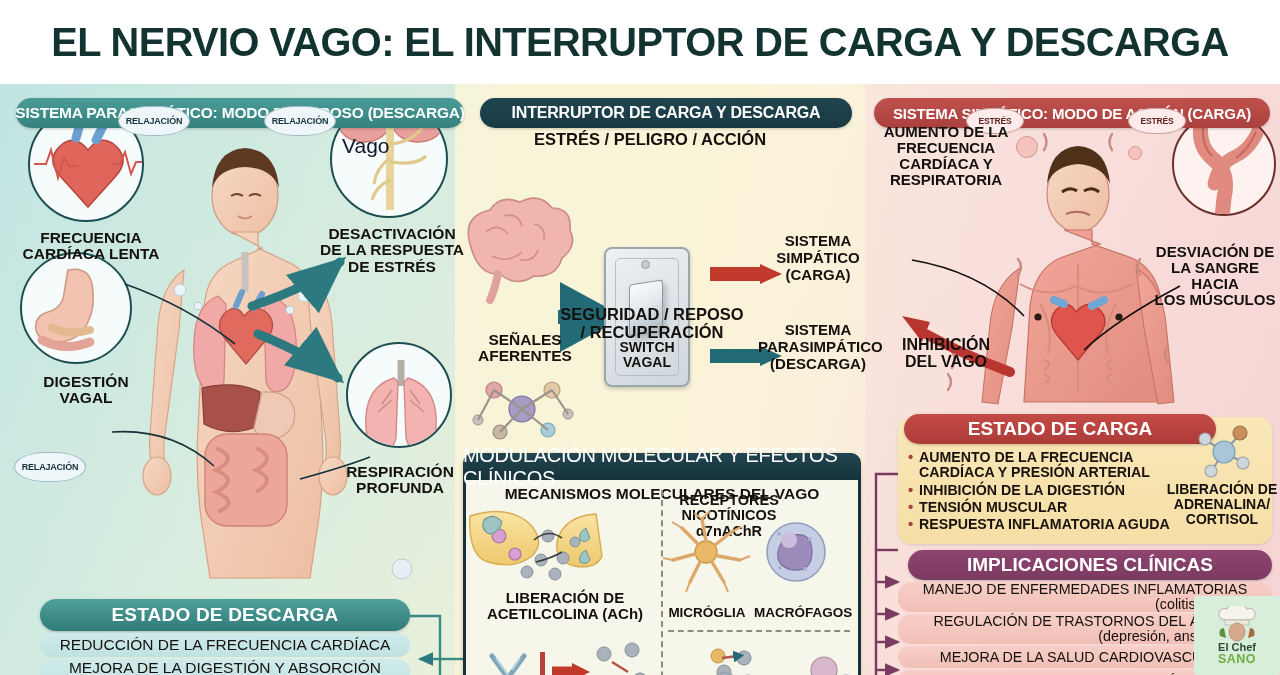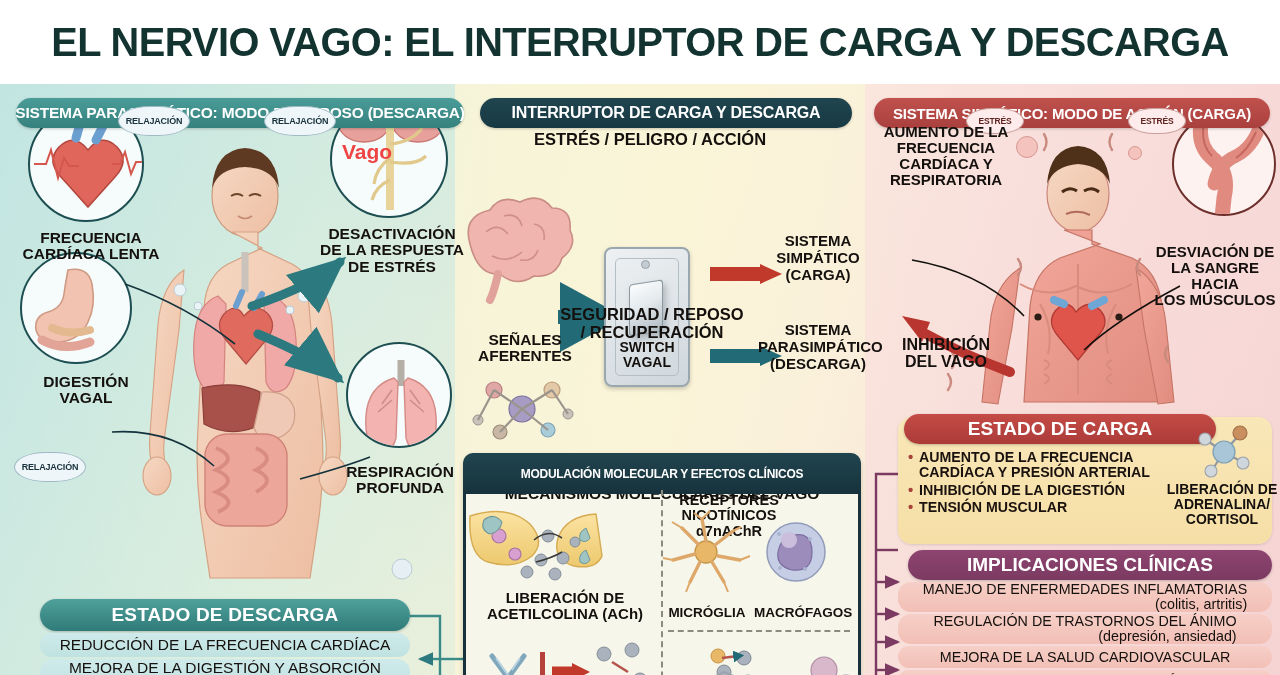--- a/index.html
+++ b/index.html
@@ -95,23 +95,23 @@
      background: linear-gradient(180deg,#8e4470,#7b3a61); font-size:19px; }
   .impl-row { background: linear-gradient(180deg,#f6cfc6,#f2bfb6); }
 
   
   #mol-panel {
     position:absolute; left:463px; top:369px; width:398px; height:295px;
     background:#f7f6ea; border:3px solid #17323c; border-radius:13px; z-index:7;
     box-shadow: 0 2px 5px rgba(0,0,0,.18);
   }
   #mol-head {
-    position:absolute; left:463px; top:369px; width:398px; height:41px;
+    position:absolute; left:463px; top:369px; width:398px; height:27px;
     background: linear-gradient(180deg,#21454f,#17323c); border-radius:10px 10px 0 0;
-    color:#fff; font-weight:bold; font-size:12px; display:flex;align-items:center;justify-content:center;
+    color:#fff; font-weight:normal; font-size:20px; display:flex;align-items:center;justify-content:center;
     z-index:9; letter-spacing:-.3px;
   }
   .mol-divider-v { position:absolute; left:661px; top:406px; height:248px; border-left:2px dashed #8c8c7e; z-index:9;}
   .mol-divider-h { position:absolute; left:668px; top:546px; width:182px; border-top:2px dashed #8c8c7e; z-index:9;}
 
   
   .switchplate {
     position:absolute; left:604px; top:163px; width:86px; height:140px;
     background: linear-gradient(150deg,#eef1f3,#cfd7dc); border:2px solid #9aa7ae;
     border-radius:8px; z-index:6; box-shadow: 0 2px 4px rgba(0,0,0,.2);
@@ -254,21 +254,21 @@
     <div class="lbl" style="left:12px; top:290px; width:148px; font-size:15.5px; white-space:pre-line;">DIGESTIÓN
 VAGAL</div>
 
     <div class="circle" style="left:330px; top:16px; width:118px; height:118px;">
       <svg width="118" height="118" viewBox="0 0 118 118">
         <ellipse cx="32" cy="20" rx="26" ry="20" fill="#e8a09c" stroke="#c9746f" stroke-width="1.3"></ellipse>
         <ellipse cx="86" cy="20" rx="26" ry="20" fill="#e8a09c" stroke="#c9746f" stroke-width="1.3"></ellipse>
         <path d="M58 8 l0 100" stroke="#e8d49a" stroke-width="8"></path>
         <path d="M58 42 q22 -2 32 -16 M58 60 q26 4 36 -6 M58 78 q-14 6 -18 20 M58 56 q-14 10 -16 26" stroke="#e0c98a" stroke-width="3.2" fill="none"></path>
       </svg>
-      <div style="position:absolute; left:10px; top:38px; font-size:21px; font-weight:bold; color:#ef4444;">Vago</div>
+      <div style="position:absolute; left:10px; top:32px; font-size:21px; font-weight:normal; color:#0f172a;">Vago</div>
     </div>
     <div class="lbl" style="left:312px; top:142px; width:160px; font-size:15.5px; white-space:pre-line;">DESACTIVACIÓN
 DE LA RESPUESTA
 DE ESTRÉS</div>
 
     <div class="circle" style="left:346px; top:258px; width:106px; height:106px;">
       <svg width="106" height="106" viewBox="0 0 106 106">
         <path d="M53 16 l0 26" stroke="#b5b0a7" stroke-width="7"></path>
         <path d="M46 34 q-26 8 -28 38 q-2 28 12 34 q14 4 18 -12 l2 -56 z" fill="#f3b3b0" stroke="#d48a86" stroke-width="1.4"></path>
         <path d="M60 34 q26 8 28 38 q2 28 -12 34 q-14 4 -18 -12 l-2 -56 z" fill="#f3b3b0" stroke="#d48a86" stroke-width="1.4"></path>
@@ -539,20 +539,21 @@
     <div class="lbl" style="left:1150px; top:160px; width:130px; font-size:15px; white-space:pre-line;">DESVIACIÓN DE
 LA SANGRE HACIA
 LOS MÚSCULOS</div>
 
     <div id="carga-panel"></div>
     <div class="state-head" id="carga-head">ESTADO DE CARGA</div>
     <ul class="carga-list">
       <li>AUMENTO DE LA FRECUENCIA CARDÍACA Y PRESIÓN ARTERIAL</li>
       <li>INHIBICIÓN DE LA DIGESTIÓN</li>
       <li>TENSIÓN MUSCULAR</li>
+      <li>RESPUESTA INFLAMATORIA AGUDA</li>
     </ul>
     <svg style="position:absolute; left:1194px; top:338px; width:64px; height:62px; z-index:9;" viewBox="0 0 64 62">
       <g stroke="#8f98a3" stroke-width="2.2">
         <line x1="30" y1="30" x2="46" y2="12"></line>
           <line x1="30" y1="30" x2="12" y2="18"></line>
         <line x1="30" y1="30" x2="48" y2="40"></line>
           <line x1="30" y1="30" x2="18" y2="48"></line>
       </g>
       <circle cx="30" cy="30" r="11" fill="#a8c6d8" stroke="#7f9fb3" stroke-width="1.2"></circle>
       <circle cx="46" cy="11" r="7" fill="#c98f5f" stroke="#a06f45" stroke-width="1.1"></circle>
@@ -567,13 +568,24 @@
     <div class="state-head" id="impl-head">IMPLICACIONES CLÍNICAS</div>
     <div class="state-row impl-row" style="left:898px; top:498px; width:374px; height:30px; font-size:14.3px; white-space:pre-line;">MANEJO DE ENFERMEDADES INFLAMATORIAS
 (colitis, artritis)</div>
     <div class="state-row impl-row" style="left:898px; top:530px; width:374px; height:30px; font-size:14.3px; white-space:pre-line;">REGULACIÓN DE TRASTORNOS DEL ÁNIMO
 (depresión, ansiedad)</div>
     <div class="state-row impl-row" style="left:898px; top:562px; width:374px; height:22px; font-size:14.3px;">MEJORA DE LA SALUD CARDIOVASCULAR</div>
     <div class="state-row impl-row" style="left:898px; top:586px; width:374px; height:22px; font-size:14.3px;">TRATAMIENTO DEL DOLOR CRÓNICO</div>
 
   </div>
 
+  <div id="logo">
+    <svg width="42" height="36" viewBox="0 0 42 36">
+      <path d="M9 14 q-7 -1 -6 -7 q2 -6 8 -4 q2 -5 10 -5 q8 0 10 5 q6 -2 8 4 q1 6 -6 7 z" fill="#f6f3ec" stroke="#b7b2a6" stroke-width="1"></path>
+      <rect x="9" y="14" width="24" height="5" fill="#eceadf" stroke="#b7b2a6" stroke-width=".8"></rect>
+      <ellipse cx="21" cy="26" rx="8" ry="9" fill="#d8a98a" stroke="#b28a6d" stroke-width=".8"></ellipse>
+      <path d="M4 30 q-2 -8 4 -8 l2 10 z" fill="#5f8f3c"></path>
+      <path d="M38 30 q2 -8 -4 -8 l-2 10 z" fill="#a56b3d"></path>
+    </svg>
+    <div class="l1">El Chef</div>
+    <div class="l2">SANO</div>
+  </div>
 </div>
 
 </body></html>

